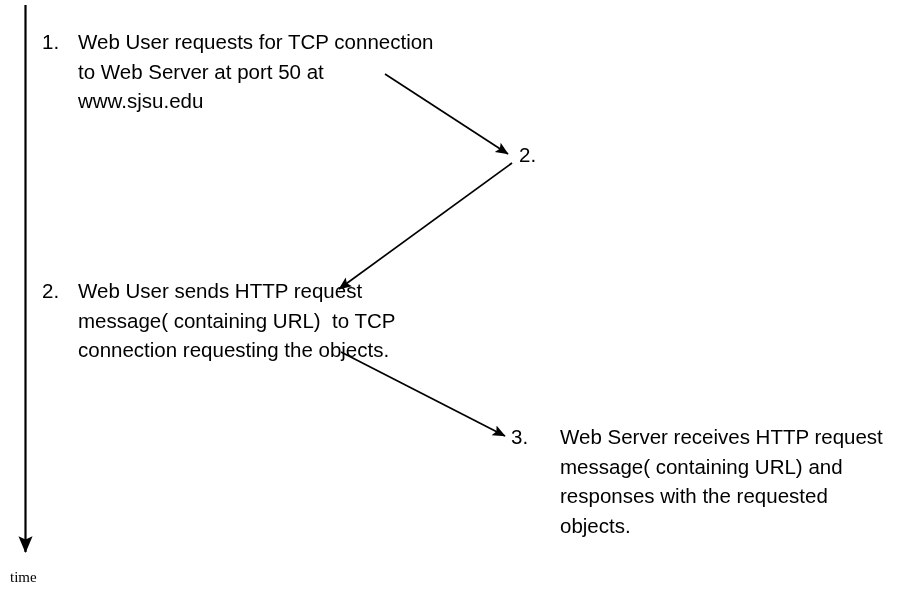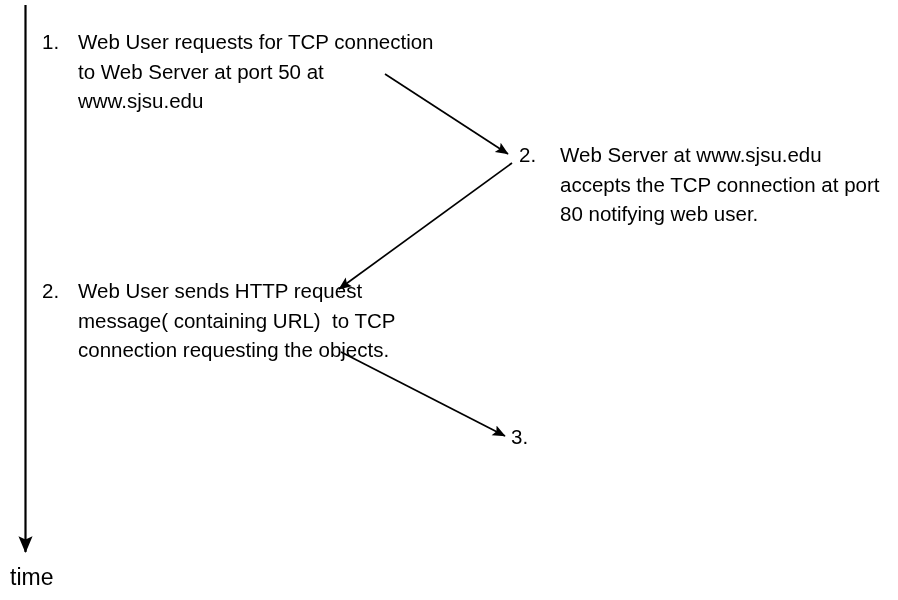--- a/index.html
+++ b/index.html
@@ -37,23 +37,24 @@
     flex: 0 0 auto;
     text-align: left;
   }
   .step-text {
     flex: 0 1 auto;
   }
   .time-label {
     position: absolute;
     left: 10px;
     top: 565px;
-    font-size: 23px;
+    font-size: 15px;
     line-height: 25px;
     color: #000000;
+    font-family: Liberation Serif, serif;
   }
   
   #block-1 { left: 42px;  top: 27px;  width: 400px; }
   #block-2 { left: 519px; top: 140px; width: 372px; }
   #block-3 { left: 42px;  top: 276px; width: 400px; }
   #block-4 { left: 511px; top: 422px; width: 380px; }
 
   #block-1 .step-num { width: 36px; }
   #block-3 .step-num { width: 36px; }
   #block-2 .step-num { width: 41px; }
@@ -80,27 +81,27 @@
     <line x1="341" y1="352" x2="505" y2="436" stroke="#000000" stroke-width="1.7" marker-end="url(#head)"></line>
   </svg>
 
   <div class="step-block" id="block-1">
     <span class="step-num">1.</span>
     <span class="step-text">Web User requests for TCP connection to Web Server at port 50 at www.sjsu.edu</span>
   </div>
 
   <div class="step-block" id="block-2">
     <span class="step-num">2.</span>
-    <span class="step-text">Web Server at www.sjsu.edu accepts the TCP connection at port 80 notifying web user.</span>
   </div>
 
   <div class="step-block" id="block-3">
     <span class="step-num">2.</span>
     <span class="step-text">Web User sends HTTP request message( containing URL)  to TCP connection requesting the objects.</span>
   </div>
 
   <div class="step-block" id="block-4">
     <span class="step-num">3.</span>
+    <span class="step-text">Web Server receives HTTP request message( containing URL) and responses with the requested objects.</span>
   </div>
 
   <div class="time-label">time</div>
 
 </div>
 
 </body></html>

